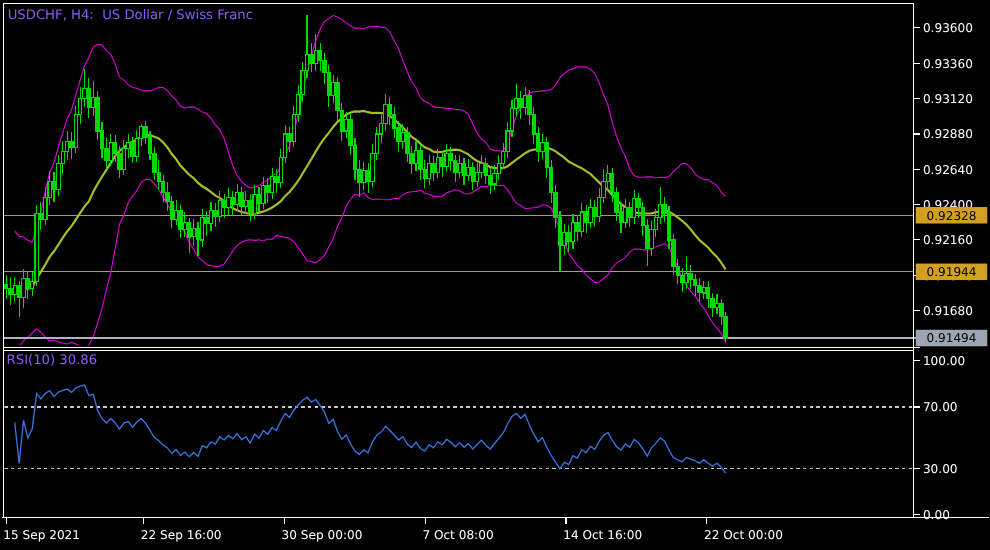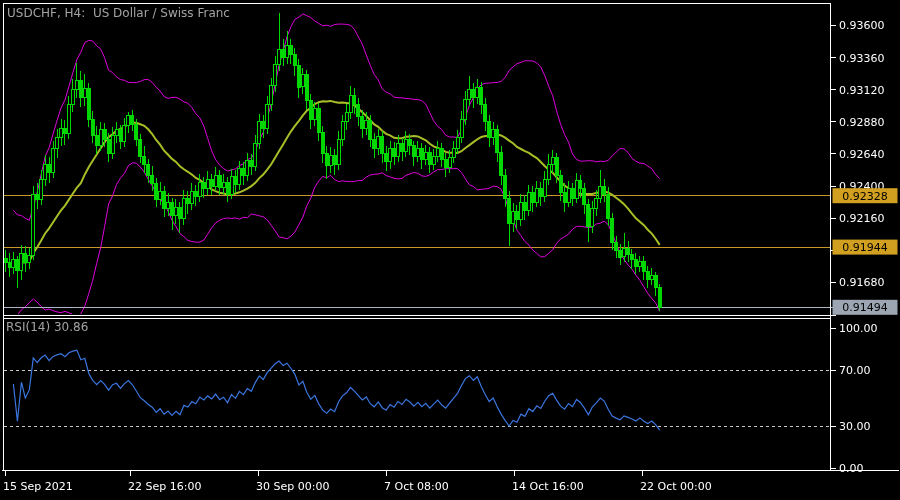--- a/index.html
+++ b/index.html
@@ -1,19 +1,19 @@
 <!DOCTYPE html>
 <html><head>
 <meta charset="utf-8">
 <style>
   html,body{margin:0;padding:0;background:#000;}
   .chart-root{position:relative;width:900px;height:500px;background:#000;overflow:hidden;
               font-family:"DejaVu Sans",sans-serif;}
   svg{position:absolute;left:0;top:0;}
-  .overlay{position:absolute;color:#a3a3a3;font-size:12px;line-height:14px;white-space:pre;}
+  .overlay{position:absolute;color:#8b5cf6;font-size:12px;line-height:14px;white-space:pre;}
   #title-ov{left:7px;top:6px;}
   #rsi-ov{left:6px;top:320px;}
 </style>
 </head>
 <body>
 
 <div class="chart-root">
   <svg id="cv" width="900" height="500">
       <rect x="0" y="0" width="900" height="500" fill="#000000"></rect>
       <defs>
@@ -432,14 +432,14 @@
       <g>
         <rect x="832.5" y="239.6" width="65" height="15" fill="#D2A021"></rect>
         <text x="865" y="251.1" fill="#000000" font-size="11" text-anchor="middle" font-family="DejaVu Sans, sans-serif">0.91944</text>
       </g>
       <g>
         <rect x="832.5" y="299.8" width="65" height="15" fill="#9CA6B2"></rect>
         <text x="865" y="311.3" fill="#000000" font-size="11" text-anchor="middle" font-family="DejaVu Sans, sans-serif">0.91494</text>
       </g>
     </svg>
   <div class="overlay" id="title-ov">USDCHF, H4:  US Dollar / Swiss Franc</div>
-  <div class="overlay" id="rsi-ov">RSI(14) 30.86</div>
+  <div class="overlay" id="rsi-ov">RSI(10) 30.86</div>
 </div>
 
 </body></html>

